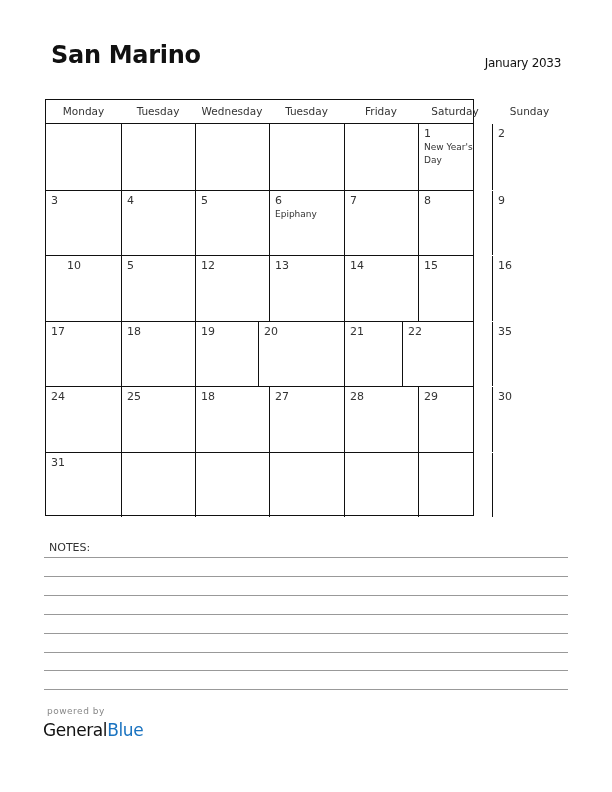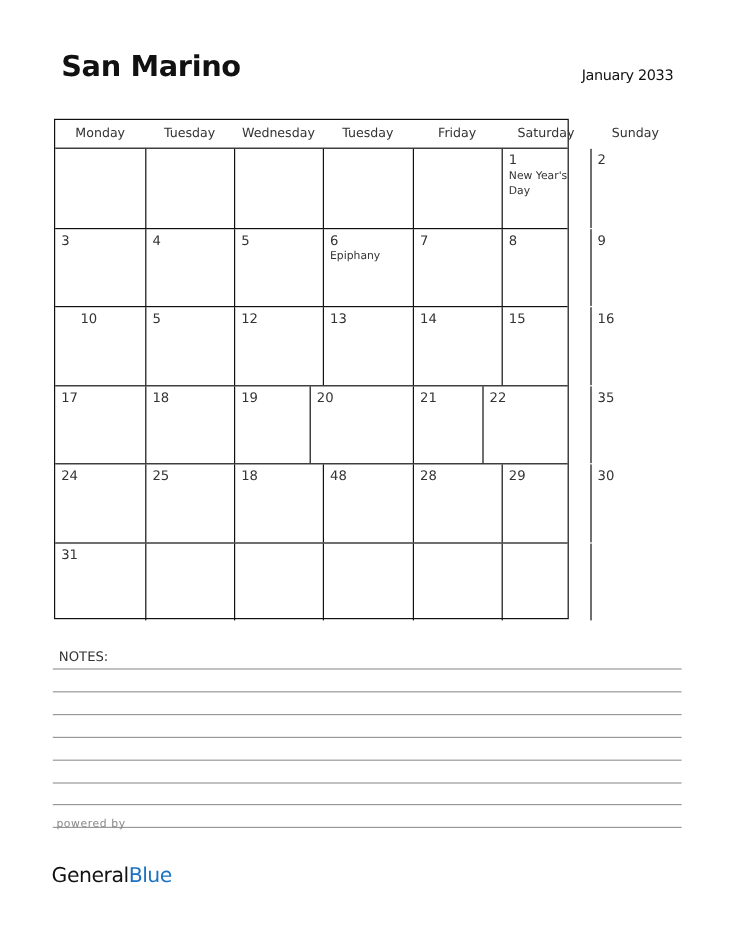--- a/index.html
+++ b/index.html
@@ -13,21 +13,21 @@
   .hdr div { flex: 0 0 auto; text-align: center; font-size: 10.5px; line-height: 23px; color: #333; }
   .grid { position: absolute; left: 0; top: 24px; width: 100%; }
   .row { position: absolute; left: 0; width: 100%; box-sizing: border-box; }
   .row.bt { border-top: 1.3px solid #111; }
   .cell { position: absolute; top: 0; bottom: 0; box-sizing: border-box; }
   .cell.bl { border-left: 1.3px solid #111; }
   .num { position: absolute; left: 5px; top: 3px; font-size: 11px; color: #333; }
   .evt { position: absolute; left: 5px; top: 17px; font-size: 9px; line-height: 13px; color: #333; width: 64px; }
   .notes-label { position: absolute; left: 49px; top: 541px; font-size: 11px; color: #333; }
   .line { position: absolute; left: 44px; width: 524px; height: 0; border-top: 1.2px solid #999; }
-  .powered { position: absolute; left: 47px; top: 682px; font-size: 9px; color: #888; letter-spacing: 0.5px; }
+  .powered { position: absolute; left: 47px; top: 706px; font-size: 9px; color: #888; letter-spacing: 0.5px; }
   .brand { position: absolute; left: 43px; top: 720px; font-size: 17px; color: #111; letter-spacing: -0.4px; }
   .brand .blue { color: #1a73c0; }
 </style>
 </head>
 <body>
 
 <div class="country">San Marino</div>
 <div class="month">January 2033</div>
 
 <div class="cal">
@@ -139,21 +139,21 @@
         <div class="cell" style="left: 0px; width: 75px;">
           <div class="num">24</div>
         </div>
         <div class="cell bl" style="left: 75px; width: 74px;">
           <div class="num">25</div>
         </div>
         <div class="cell bl" style="left: 149px; width: 74px;">
           <div class="num">18</div>
         </div>
         <div class="cell bl" style="left: 223px; width: 75px;">
-          <div class="num">48</div>
+          <div class="num">27</div>
         </div>
         <div class="cell bl" style="left: 298px; width: 74px;">
           <div class="num">28</div>
         </div>
         <div class="cell bl" style="left: 372px; width: 74px;">
           <div class="num">29</div>
         </div>
         <div class="cell bl" style="left: 446px; width: 75px;">
           <div class="num">30</div>
         </div>

